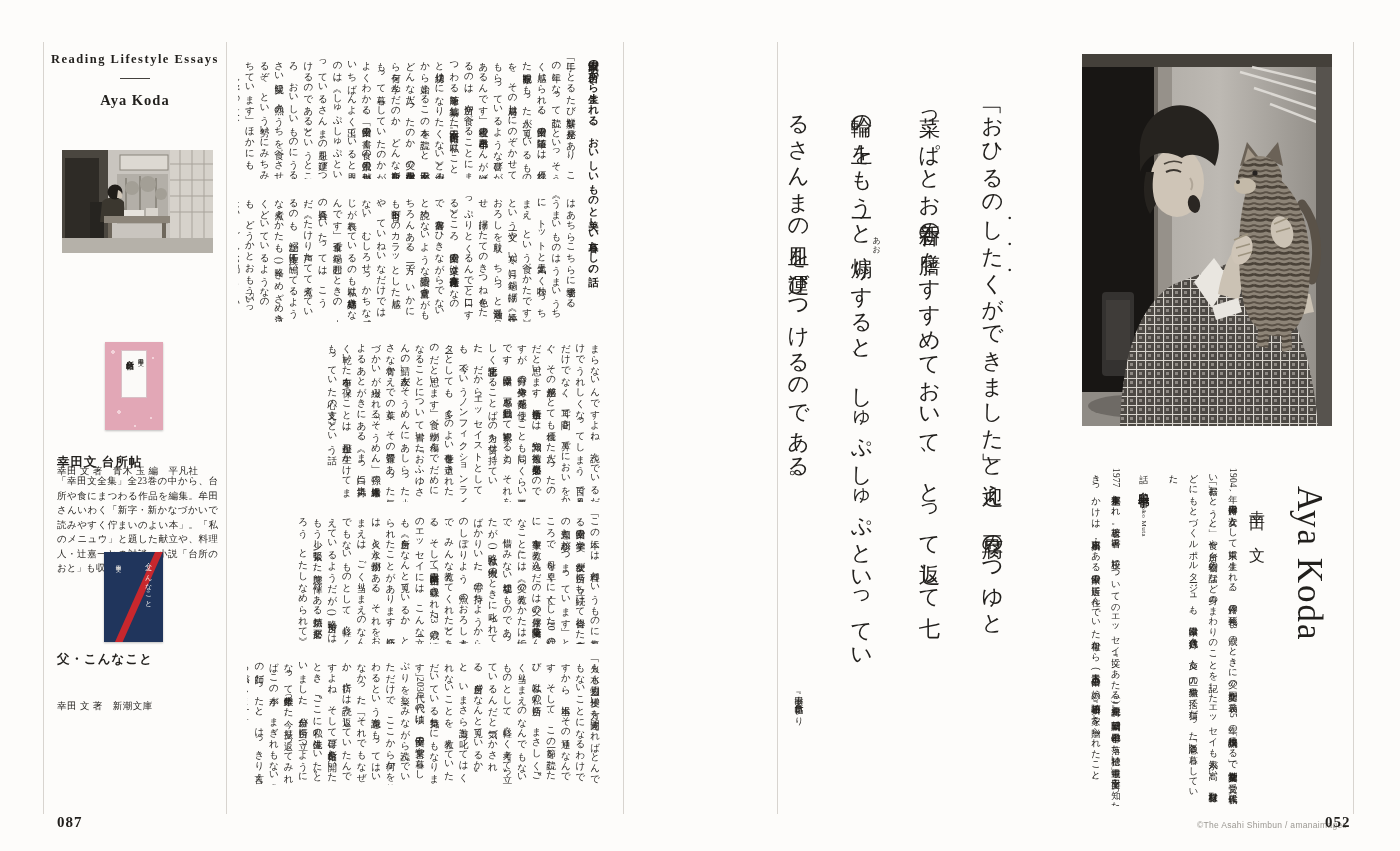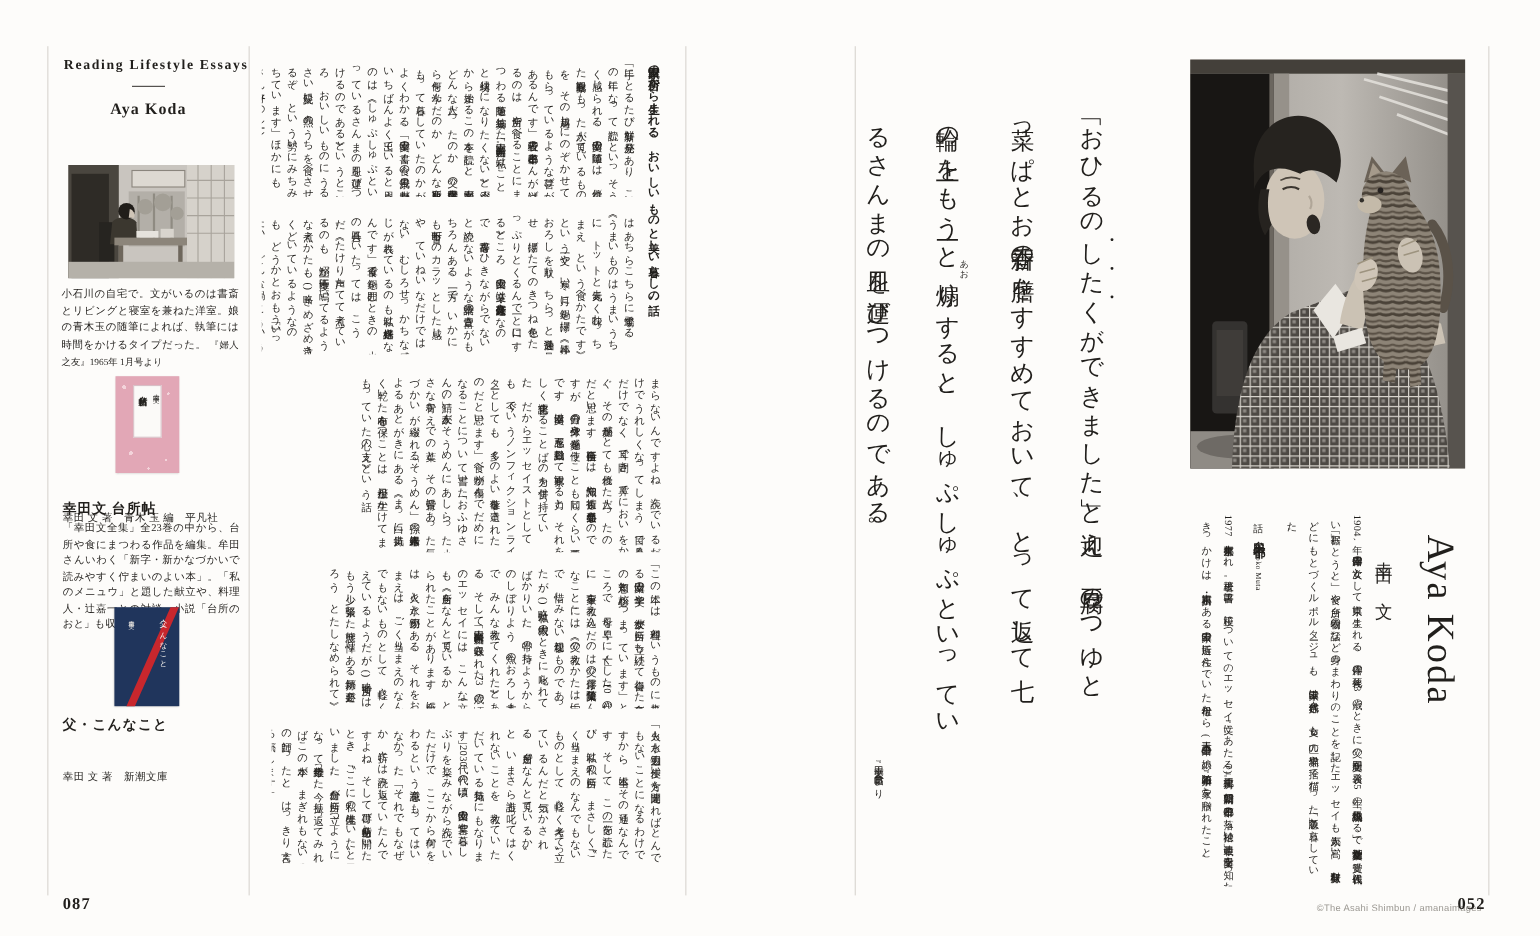--- a/index.html
+++ b/index.html
@@ -2,21 +2,21 @@
 <html><head>
 <meta charset="utf-8">
 <style>
   html,body{margin:0;padding:0;background:#e8e6e2;}
   .spread{position:relative;width:1400px;height:851px;background:#fdfcfa;overflow:hidden;
           font-family:"Liberation Serif","DejaVu Serif",serif;color:#211f1c;}
   .vrule{position:absolute;top:42px;height:772px;width:1px;background:#d8d4cf;}
   .vtext{writing-mode:vertical-rl;text-orientation:mixed;}
 
   
-  .kicker{position:absolute;left:44px;top:52px;width:182px;text-align:right;
+  .kicker{position:absolute;left:44px;top:52px;width:182px;text-align:center;
           font-size:12.5px;letter-spacing:1.5px;font-weight:bold;}
   .kicker-rule{position:absolute;left:120px;top:78px;width:30px;height:1px;background:#43403c;}
   .author-en-side{position:absolute;left:44px;top:92px;width:182px;text-align:center;
           font-size:14.5px;letter-spacing:1px;font-weight:bold;}
   .photo1{position:absolute;left:62px;top:150px;width:151px;height:103px;background:#c9c5bf;}
   .caption{position:absolute;left:56px;top:261px;width:161px;font-size:9.5px;line-height:15px;
            text-align:justify;}
   .caption-credit{font-size:8.5px;}
   .bookcover{position:absolute;box-shadow:0 1px 2px rgba(0,0,0,.25);}
   .cover1{left:105px;top:342px;width:58px;height:88px;background:#e2a7b6;
@@ -121,24 +121,20 @@
       <circle cx="53" cy="42" r="7.5" fill="#201d19"></circle>
       <path d="M56 40 a5 6 0 0 1 4 8 l-5 0 Z" fill="#cfc5b7"></path>
       <rect x="42" y="66" width="66" height="7" fill="#8c857a"></rect>
       <rect x="62" y="60" width="20" height="6" fill="#e6e3dd"></rect>
       <rect x="84" y="58" width="12" height="8" fill="#d8d4cd"></rect>
       <rect x="46" y="73" width="4" height="20" fill="#6e675c"></rect>
         <rect x="100" y="73" width="4" height="20" fill="#6e675c"></rect>
       <rect x="0" y="88" width="151" height="15" fill="#b5b1a9"></rect>
     </svg>
   </div>
-  <div class="caption">
-    <span>小石川の自宅で。文がいるのは書斎とリビングと寝室を兼ねた洋室。娘の青木玉の随筆によれば、執筆には時間をかけるタイプだった。</span>
-    <span class="caption-credit">『婦人之友』1965年 1月号より</span>
-  </div>
 
   <div class="bookcover cover1">
     <div class="cover1-box">
       <span class="vtext cover1-t1">幸田文</span>
       <span class="vtext cover1-t2">台所帖</span>
     </div>
   </div>
   <div class="book-title" style="top:454px">幸田文 台所帖</div>
   <div class="book-credits" style="top:465px">幸田 文 著　青木 玉 編　平凡社</div>
   <div class="book-desc" style="top:474px">「幸田文全集」全23巻の中から、台所や食にまつわる作品を編集。牟田さんいわく「新字・新かなづかいで読みやすく佇まいのよい本」。「私のメニュウ」と題した献立や、料理人・辻嘉一との対談、小説「台所のおと」も収録。</div>

